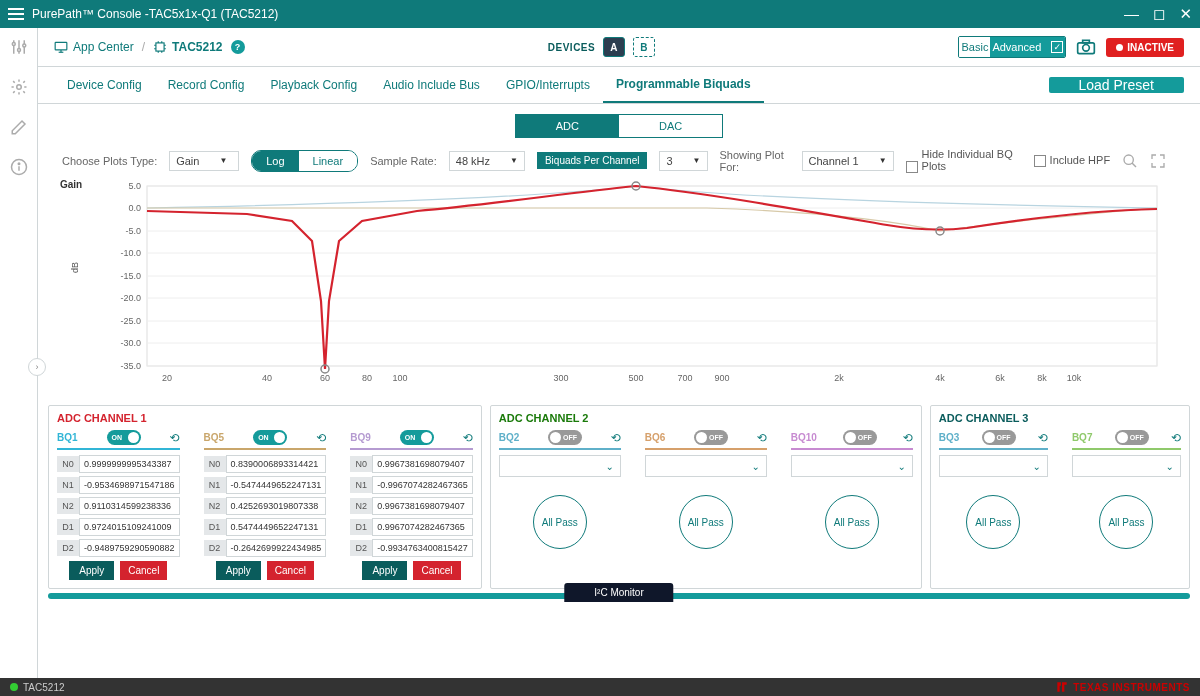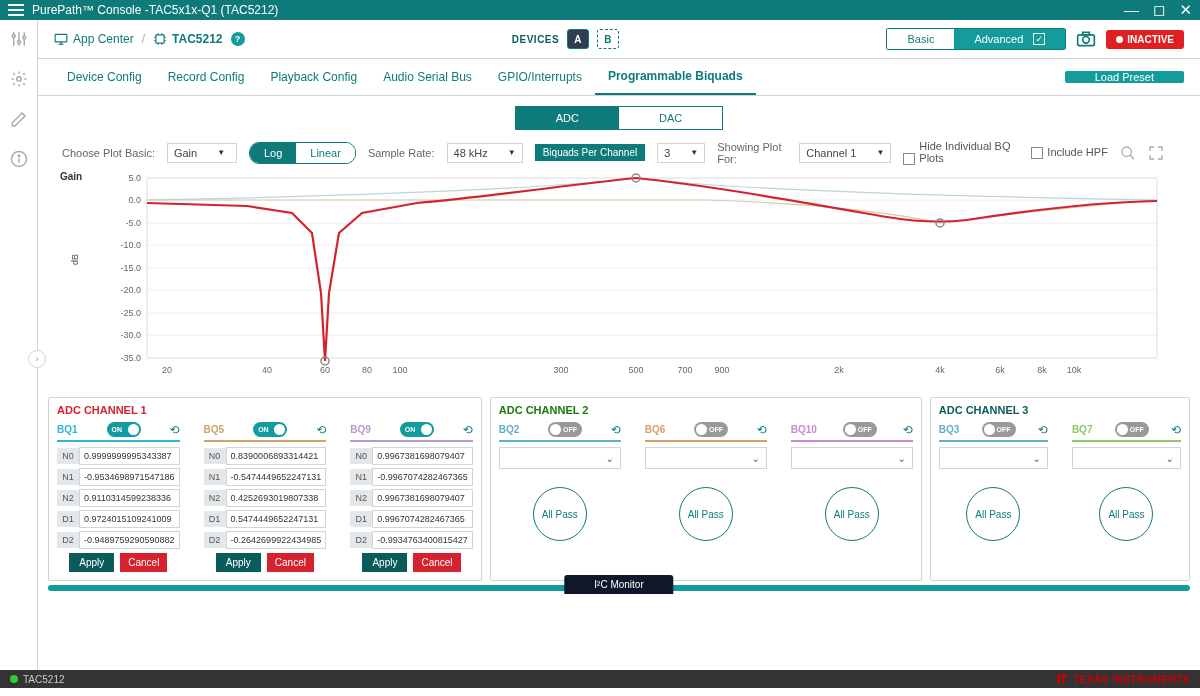--- a/index.html
+++ b/index.html
@@ -8,51 +8,51 @@
     --teal-bright:#149b9b;
     --red:#d4232e;
     --red-bright:#e02020;
     --gray-border:#d0d6d8;
     --gray-text:#666;
     --gray-light:#f5f6f7;
     --green-dark:#1a7a0a;
   }
   *{box-sizing:border-box;font-family:"Segoe UI",Arial,sans-serif;}
   html,body{margin:0;padding:0;width:1200px;height:696px;overflow:hidden;background:#fff;}
-  .titlebar{height:20px;background:var(--teal);color:#fff;display:flex;align-items:center;padding:0 8px;font-size:12px;}
+  .titlebar{height:28px;background:var(--teal);color:#fff;display:flex;align-items:center;padding:0 8px;font-size:12px;}
   .titlebar .hamburger{width:16px;height:12px;border-top:2px solid #fff;border-bottom:2px solid #fff;position:relative;margin-right:8px;cursor:pointer;}
   .titlebar .hamburger:before{content:"";position:absolute;top:3px;left:0;right:0;height:2px;background:#fff;}
   .titlebar .winctrls{margin-left:auto;display:flex;gap:14px;font-size:15px;}
   .titlebar .winctrls span{cursor:pointer;}
   .shell{display:flex;height:calc(100% - 28px - 18px);}
   .leftbar{width:38px;background:#fff;border-right:1px solid var(--gray-border);display:flex;flex-direction:column;align-items:center;padding-top:10px;gap:22px;position:relative;}
   .leftbar .icn{width:18px;height:18px;color:#888;cursor:pointer;opacity:0.7;}
   .leftbar .icn svg{width:100%;height:100%;}
   .leftbar .expander{position:absolute;right:-9px;top:330px;width:18px;height:18px;border:1px solid var(--gray-border);border-radius:50%;background:#fff;display:flex;align-items:center;justify-content:center;font-size:9px;color:#888;cursor:pointer;}
   .main{flex:1;display:flex;flex-direction:column;overflow:hidden;}
   .breadcrumb-row{display:flex;align-items:center;padding:8px 16px;border-bottom:1px solid var(--gray-border);font-size:12px;}
   .bc-app{color:var(--teal);display:flex;align-items:center;gap:5px;cursor:pointer;}
   .bc-sep{margin:0 8px;color:#aaa;}
   .bc-dev{color:var(--teal);display:flex;align-items:center;gap:5px;font-weight:600;}
   .bc-q{width:14px;height:14px;border-radius:50%;background:var(--teal-bright);color:#fff;font-size:9px;display:inline-flex;align-items:center;justify-content:center;margin-left:3px;cursor:pointer;}
   .devices-mid{margin:0 auto;display:flex;align-items:center;gap:8px;color:var(--teal-dark);font-size:10px;font-weight:700;letter-spacing:0.5px;}
   .dev-chip{width:22px;height:20px;border:1.5px dashed var(--teal);border-radius:3px;display:flex;align-items:center;justify-content:center;font-size:10px;color:var(--teal);cursor:pointer;}
   .dev-chip.active{background:#2c3e50;color:#fff;border-style:solid;}
   .mode-tog{display:flex;border:1px solid var(--teal);border-radius:2px;overflow:hidden;font-size:11px;}
-  .mode-tog div{padding:4px 20px;cursor:pointer;}
+  .mode-tog div{padding:4px 2px;cursor:pointer;}
   .mode-tog .basic{background:#fff;color:var(--teal);}
   .mode-tog .adv{background:var(--teal-bright);color:#fff;display:flex;align-items:center;gap:10px;}
   .mode-tog .adv .chk{width:12px;height:12px;border:1.5px solid #fff;display:inline-flex;align-items:center;justify-content:center;font-size:9px;}
   .cam-icon{width:20px;height:18px;margin:0 10px;color:var(--teal);cursor:pointer;}
   .inactive-badge{background:var(--red-bright);color:#fff;font-size:10px;font-weight:700;border-radius:3px;padding:4px 10px;display:flex;align-items:center;gap:4px;cursor:pointer;}
   .inactive-badge .dot{width:7px;height:7px;background:#fff;border-radius:50%;}
   .tabs-row{display:flex;align-items:center;padding:0 16px;border-bottom:1px solid var(--gray-border);font-size:12px;}
   .tabs-row .tab{padding:10px 13px;color:var(--teal);cursor:pointer;}
   .tabs-row .tab.active{border-bottom:2px solid var(--teal);font-weight:600;}
-  .load-preset{margin-left:auto;background:var(--teal-bright);color:#fff;font-size:11px;padding:0 30px;border-radius:2px;cursor:pointer;}
+  .load-preset{margin-left:auto;background:var(--teal-bright);color:#fff;font-size:14px;padding:0 30px;border-radius:2px;cursor:pointer;}
   .adc-dac-row{display:flex;justify-content:center;padding:10px 0 6px;}
   .adc-dac{display:flex;border:1px solid var(--teal);border-radius:0;overflow:hidden;font-size:11px;}
   .adc-dac div{padding:5px 40px;cursor:pointer;}
   .adc-dac .on{background:var(--teal);color:#fff;}
   .adc-dac .off{background:#fff;color:var(--teal);}
   .controls-row{display:flex;align-items:center;gap:12px;padding:4px 24px 8px;font-size:11px;color:#444;}
   .ctrl-label{color:#666;}
   .sel{border:1px solid var(--gray-border);background:#fff;padding:3px 6px;font-size:11px;display:flex;align-items:center;gap:20px;cursor:pointer;min-width:70px;}
   .sel .caret{font-size:8px;color:#333;}
   .loglin{display:flex;border:1px solid var(--teal);border-radius:10px;overflow:hidden;}
@@ -194,35 +194,35 @@
       <div class="inactive-badge">
           <span class="dot"></span>
           <span>INACTIVE</span>
         </div>
     </div>
 
     <div class="tabs-row">
       <div class="tab">Device Config</div>
       <div class="tab">Record Config</div>
       <div class="tab">Playback Config</div>
-      <div class="tab">Audio Serial Bus</div>
+      <div class="tab">Audio Include Bus</div>
       <div class="tab">GPIO/Interrupts</div>
       <div class="tab active">Programmable Biquads</div>
       <div class="load-preset">Load Preset</div>
     </div>
 
     <div class="adc-dac-row">
       <div class="adc-dac">
         <div class="on">ADC</div>
         <div class="off">DAC</div>
       </div>
     </div>
 
     <div class="controls-row">
-      <span class="ctrl-label">Choose Plot Basic:</span>
+      <span class="ctrl-label">Choose Plots Type:</span>
       <div class="sel">
           <span>Gain</span>
           <span class="caret">▼</span>
         </div>
       <div class="loglin">
         <div class="on">Log</div>
         <div class="off">Linear</div>
       </div>
       <span class="ctrl-label">Sample Rate:</span>
       <div class="sel">

